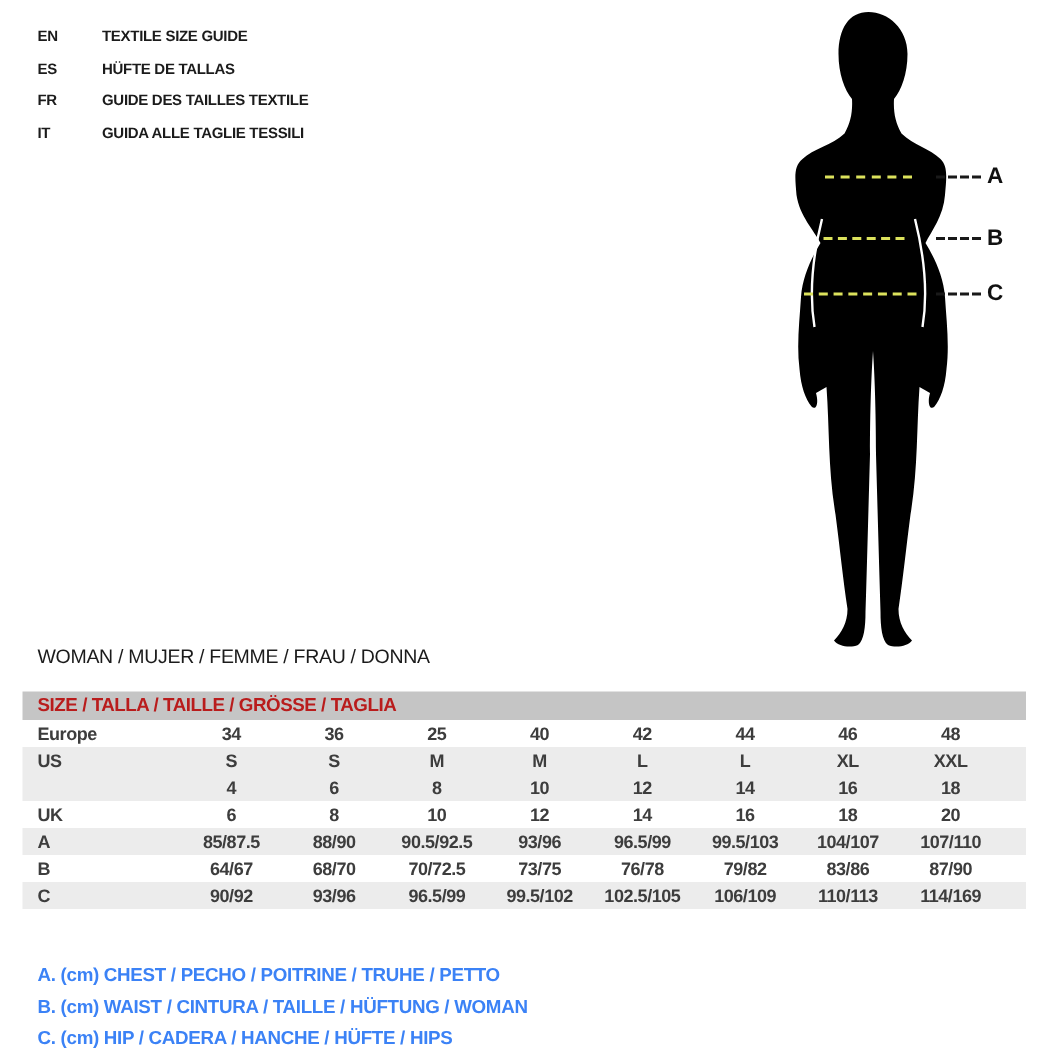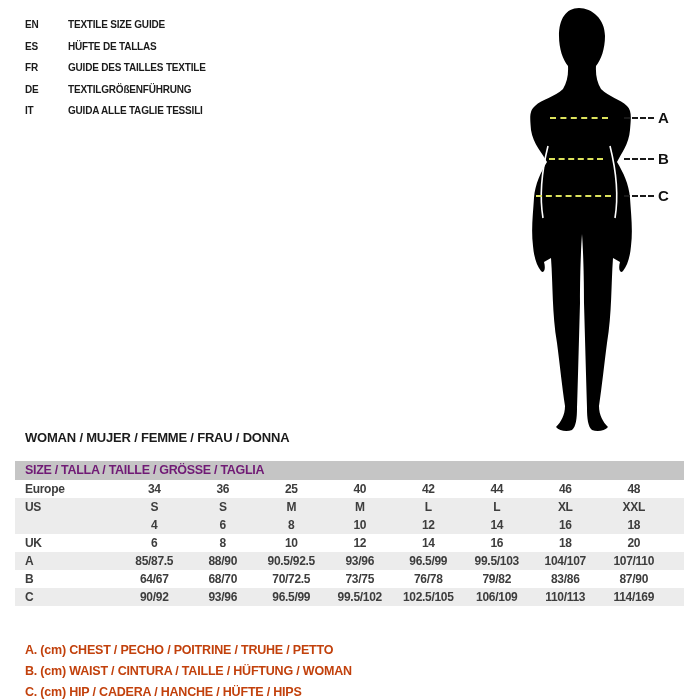--- a/index.html
+++ b/index.html
@@ -21,51 +21,47 @@
   .dash-b-body{left:549px;top:158px;width:54px;}
   .dash-c-body{left:536px;top:195px;width:75px;}
   .dash-a-out{left:624px;top:117px;width:30px;}
   .dash-b-out{left:624px;top:158px;width:30px;}
   .dash-c-out{left:624px;top:195px;width:30px;}
   .marker-label{position:absolute;left:658px;font-size:15px;font-weight:bold;color:#111;letter-spacing:0;}
   .marker-label.a{top:109px;}
   .marker-label.b{top:150px;}
   .marker-label.c{top:187px;}
   
-  .section-title{position:absolute;left:25px;top:430px;font-size:13px;font-weight:bold;letter-spacing:-0.2px;color:#1b1b1b;}
+  .section-title{position:absolute;left:25px;top:430px;font-size:13px;font-weight:normal;letter-spacing:-0.2px;color:#1b1b1b;}
   
   .size-table{position:absolute;left:15px;top:461px;width:669px;font-size:12px;font-weight:bold;letter-spacing:-0.3px;color:#3d3d3d;}
-  .thead{height:19px;line-height:19px;background:#c5c5c5;color:#701a75;padding-left:10px;font-size:12.5px;}
+  .thead{height:19px;line-height:19px;background:#c5c5c5;color:#b91c1c;padding-left:10px;font-size:12.5px;}
   .trow{display:flex;height:18px;line-height:18px;padding-right:16px;}
   .trow.shaded{background:#ececec;justify-content:flex-end;}
   .tlabel{flex:0 0 95px;padding-left:10px;text-align:left;}
   .tcell{flex:1 1 0;text-align:center;}
   
   .legend{position:absolute;left:25px;top:640px;}
-  .legend-line{font-size:12.5px;font-weight:bold;line-height:21px;letter-spacing:-0.2px;color:#c2410c;}
+  .legend-line{font-size:12.5px;font-weight:bold;line-height:21px;letter-spacing:-0.2px;color:#3b82f6;}
 </style>
 </head>
 <body>
 
 <div class="lang-list">
     <div class="lang-row">
       <span class="lang-code">EN</span>
       <span class="lang-label">TEXTILE SIZE GUIDE</span>
     </div>
     <div class="lang-row">
       <span class="lang-code">ES</span>
       <span class="lang-label">HÜFTE DE TALLAS</span>
     </div>
     <div class="lang-row">
       <span class="lang-code">FR</span>
       <span class="lang-label">GUIDE DES TAILLES TEXTILE</span>
-    </div>
-    <div class="lang-row">
-      <span class="lang-code">DE</span>
-      <span class="lang-label">TEXTILGRÖßENFÜHRUNG</span>
     </div>
     <div class="lang-row">
       <span class="lang-code">IT</span>
       <span class="lang-label">GUIDA ALLE TAGLIE TESSILI</span>
     </div>
   </div>
 
 <div class="figure-wrap">
   <svg viewBox="0 0 160 424" xmlns="http://www.w3.org/2000/svg">
     <path fill="#000000" d="

